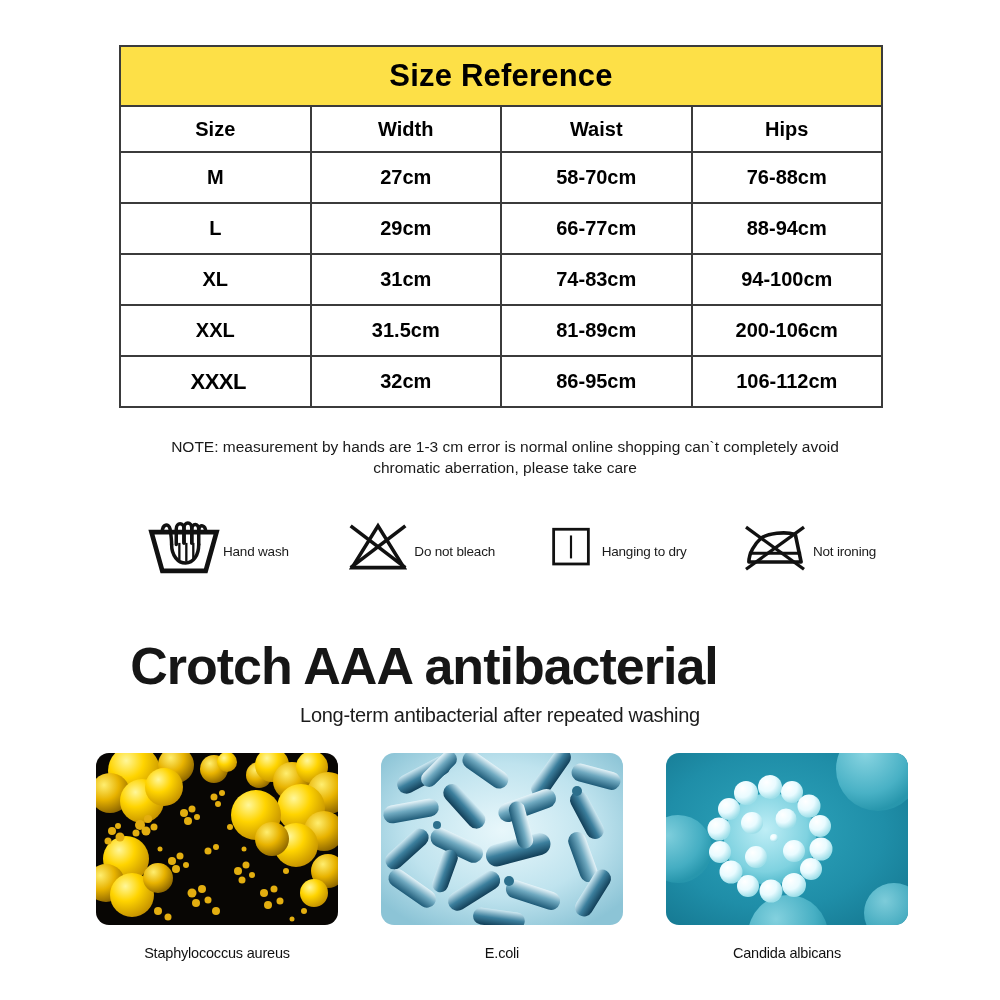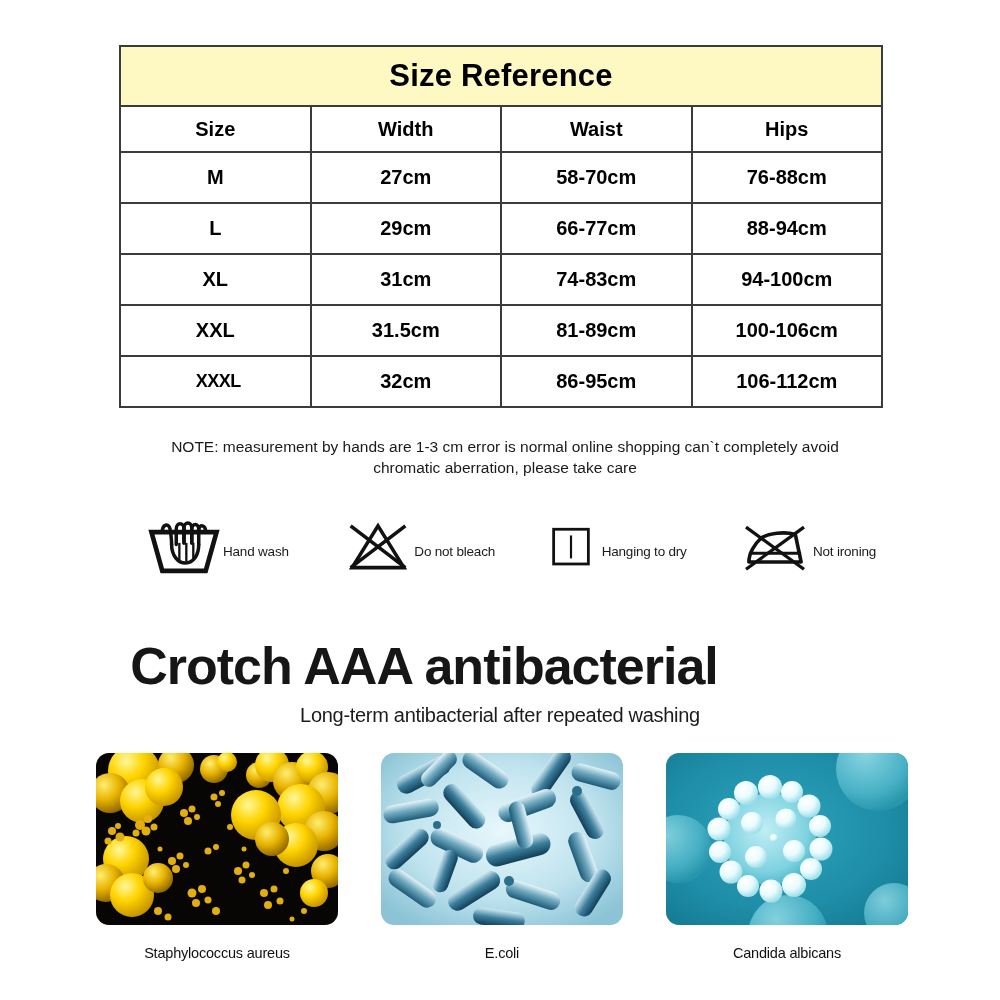--- a/index.html
+++ b/index.html
@@ -31,42 +31,42 @@
     table-layout: fixed;
   }
   table.size-table td, table.size-table th {
     border: 2.5px solid #3b3b3b;
     text-align: center;
     vertical-align: middle;
     font-weight: bold;
     color: #000;
   }
   .title-cell {
-    background: #fef9c3;
+    background: #fde047;
     height: 60px;
     font-size: 31px;
     letter-spacing: 0.2px;
     border: 2.5px solid #3b3b3b !important;
   }
   .hdr-cell {
     height: 46px;
     font-size: 20px;
     background: #ffffff;
   }
   .body-cell {
     height: 51px;
     font-size: 20px;
     background: #ffffff;
   }
   .col-size  { width: 66px; margin-left: 48px; }
   .col-width { width: 263px; }
   .col-waist { width: 249px; }
   .col-hips  { width: 186px; }
   .size-label { font-size: 20px; }
-  .size-label.small { font-size: 18px; letter-spacing: -0.5px; padding-left: 6px; }
+  .size-label.small { font-size: 22px; letter-spacing: -0.5px; padding-left: 6px; }
 
   
   .note {
     position: absolute;
     left: 160px;
     top: 437px;
     width: 690px;
     font-size: 15.5px;
     line-height: 1.35;
     color: #1a1a1a;
@@ -185,21 +185,21 @@
       <tr>
         <td class="body-cell col-size size-label">XL</td>
         <td class="body-cell col-width">31cm</td>
         <td class="body-cell col-waist">74-83cm</td>
         <td class="body-cell col-hips">94-100cm</td>
       </tr>
       <tr>
         <td class="body-cell col-size size-label">XXL</td>
         <td class="body-cell col-width">31.5cm</td>
         <td class="body-cell col-waist">81-89cm</td>
-        <td class="body-cell col-hips">100-106cm</td>
+        <td class="body-cell col-hips">200-106cm</td>
       </tr>
       <tr>
         <td class="body-cell col-size size-label small">XXXL</td>
         <td class="body-cell col-width">32cm</td>
         <td class="body-cell col-waist">86-95cm</td>
         <td class="body-cell col-hips">106-112cm</td>
       </tr>
     </tbody>
       </table>
   </div>

